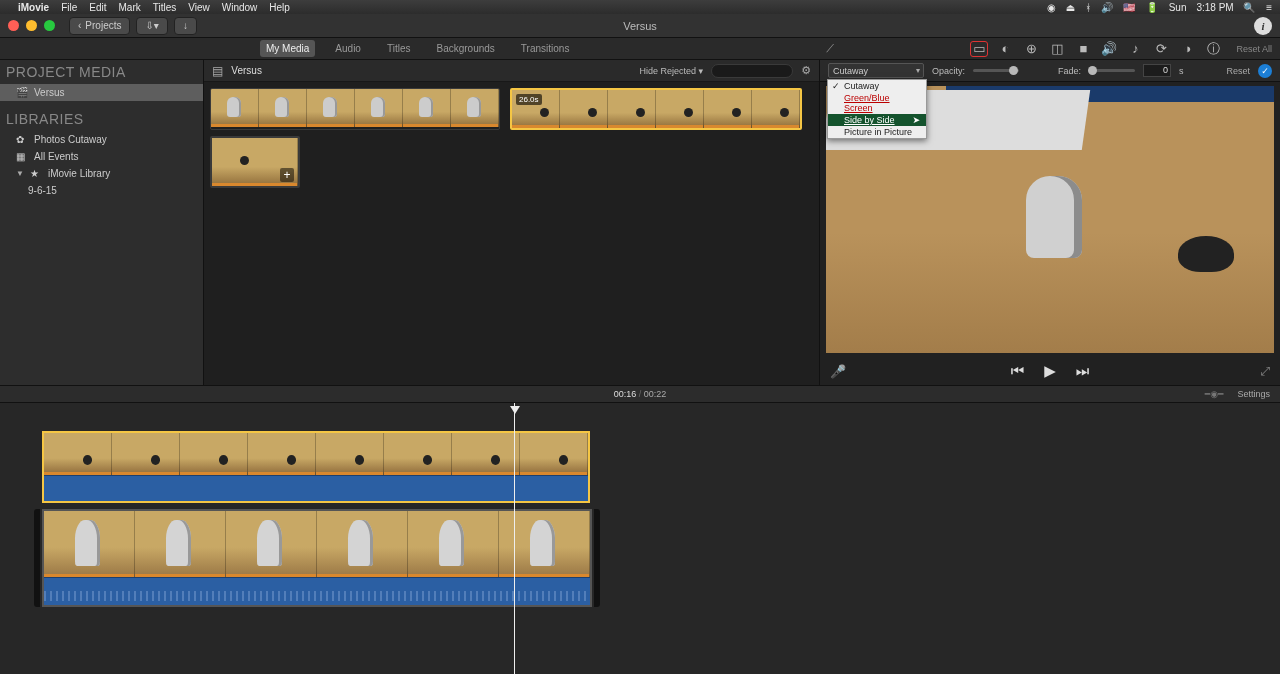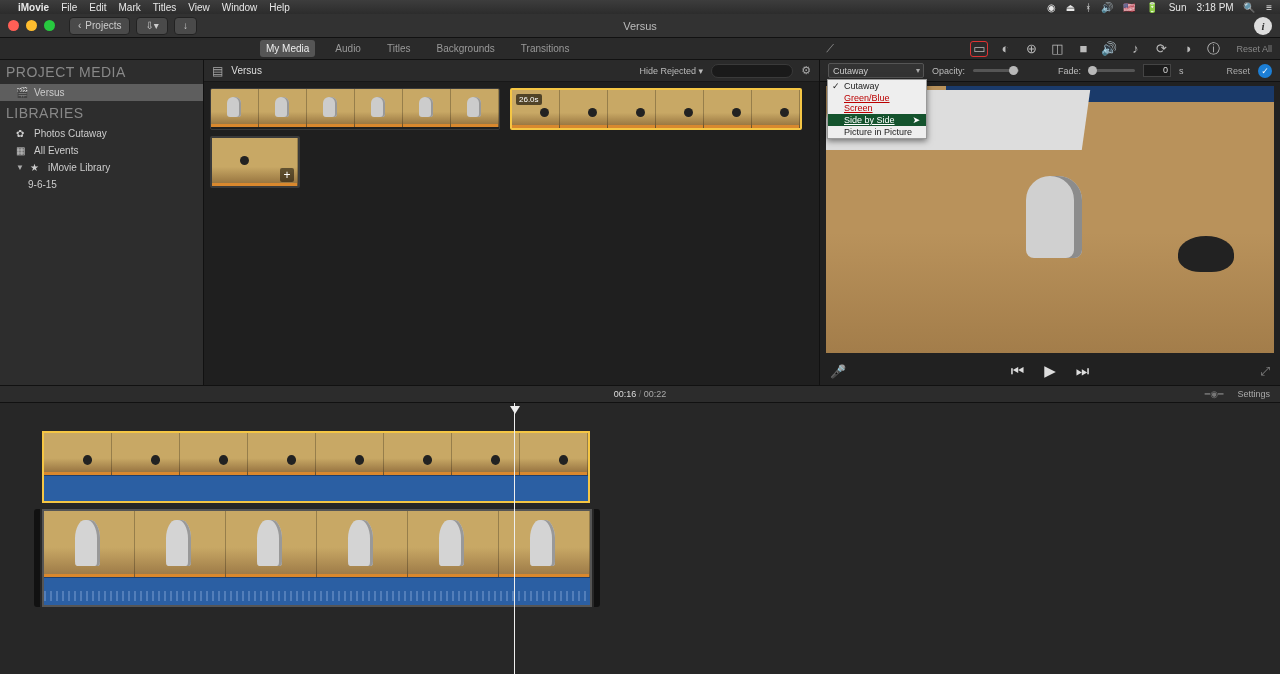--- a/index.html
+++ b/index.html
@@ -191,21 +191,21 @@
 </div>
 
 <div class="main-row">
 
   <div class="sidebar">
     <div class="side-heading">PROJECT MEDIA</div>
     <div class="side-item selected">
       <span class="icon">🎬</span>
       <span>Versus</span>
     </div>
-    <div class="side-heading" style="margin-top:0;">LIBRARIES</div>
+    <div class="side-heading" style="margin-top:6px;">LIBRARIES</div>
     <div class="side-item">
       <span class="icon">✿</span>
       <span>Photos Cutaway</span>
     </div>
     <div class="side-item">
       <span class="icon">▦</span>
       <span>All Events</span>
     </div>
     <div class="side-item">
       <span class="disclosure">▼</span>

